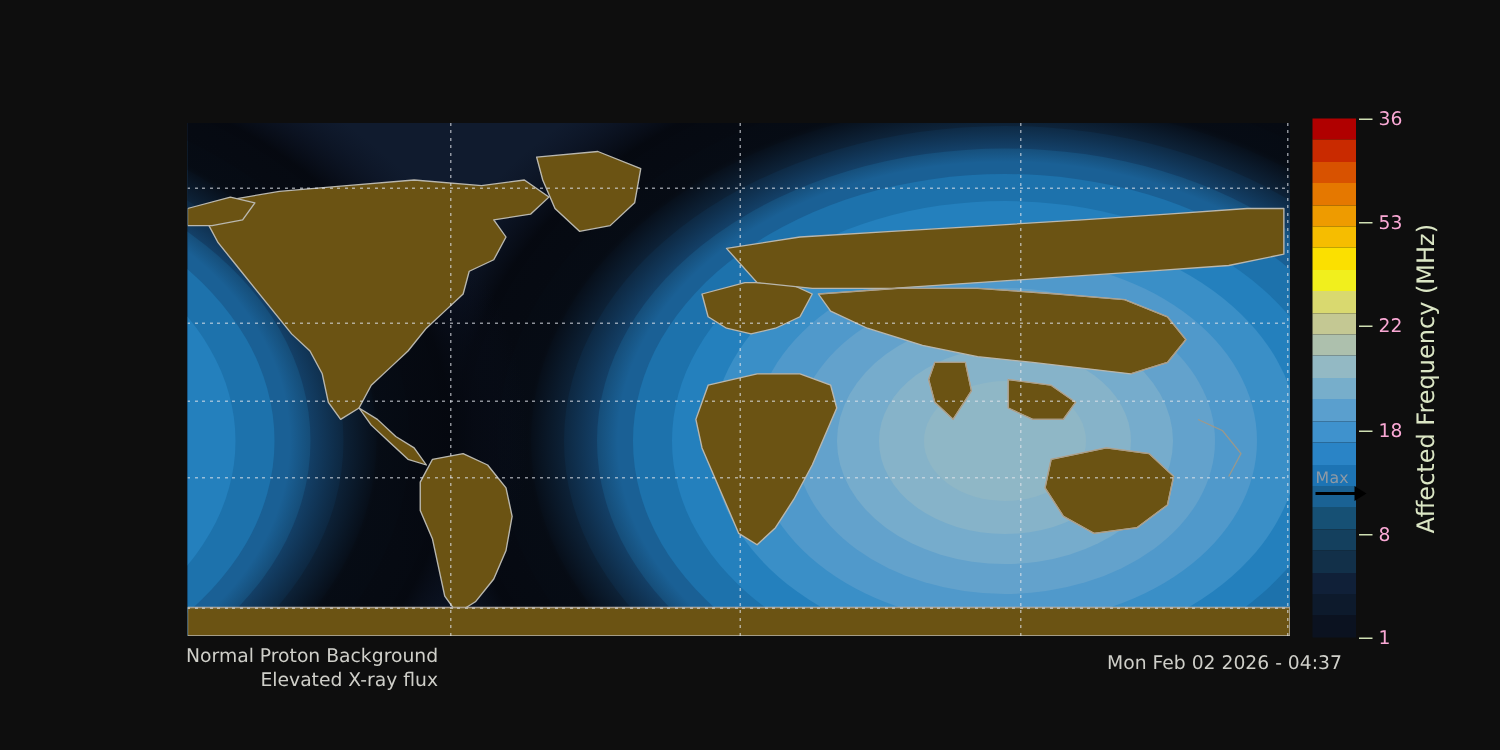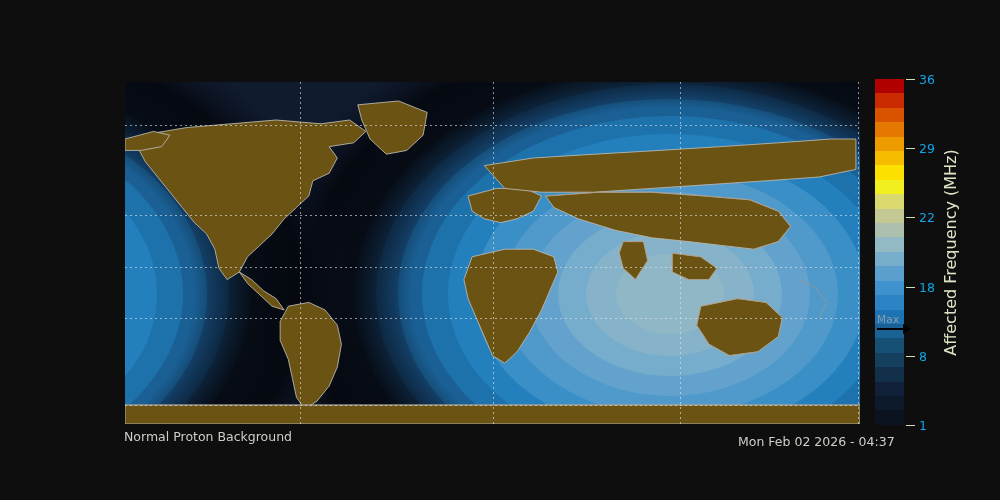--- a/index.html
+++ b/index.html
@@ -42,21 +42,21 @@
 
   
   .cbar{
     position:absolute;left:875px;top:79px;width:29px;height:346px;
   }
   .cbar-band{width:100%;}
   .cb-tick{
     position:absolute;left:31px;width:9px;height:1px;background:#cfe0b4;
   }
   .cb-lab{
-    position:absolute;left:44px;font-size:12.5px;color:#0ea5e9;
+    position:absolute;left:44px;font-size:12.5px;color:#f9a8d4;
     transform:translateY(-50%);white-space:nowrap;
   }
   .cb-title{
     position:absolute;left:938px;top:79px;height:346px;width:24px;
     display:flex;align-items:center;justify-content:center;
   }
   .cb-title span{
     transform:rotate(-90deg);white-space:nowrap;
     font-size:16px;color:#dbe6c5;
   }
@@ -247,35 +247,36 @@
   <div id="cbticks">
       <div class="cb-tick" style="top: 425px; left: 906px;"></div>
       <div class="cb-lab" style="top: 425px; left: 919px;">1</div>
       <div class="cb-tick" style="top: 355.8px; left: 906px;"></div>
       <div class="cb-lab" style="top: 355.8px; left: 919px;">8</div>
       <div class="cb-tick" style="top: 286.6px; left: 906px;"></div>
       <div class="cb-lab" style="top: 286.6px; left: 919px;">18</div>
       <div class="cb-tick" style="top: 217.4px; left: 906px;"></div>
       <div class="cb-lab" style="top: 217.4px; left: 919px;">22</div>
       <div class="cb-tick" style="top: 148.2px; left: 906px;"></div>
-      <div class="cb-lab" style="top: 148.2px; left: 919px;">29</div>
+      <div class="cb-lab" style="top: 148.2px; left: 919px;">53</div>
       <div class="cb-tick" style="top: 79px; left: 906px;"></div>
       <div class="cb-lab" style="top: 79px; left: 919px;">36</div>
     </div>
 
   <div class="maxmark" style="top: 314px;">
     <div class="mtxt">Max</div>
     <div class="marr"></div>
     <div class="mhead"></div>
   </div>
 
   <div class="cb-title">
     <span>Affected Frequency (MHz)</span>
   </div>
 
   <div class="cap-left">
     <div>Normal Proton Background</div>
+    <div>Elevated X-ray flux</div>
   </div>
 
   <div class="cap-time">Mon Feb 02 2026 - 04:37</div>
 
 
 </div>
 
 </body></html>

